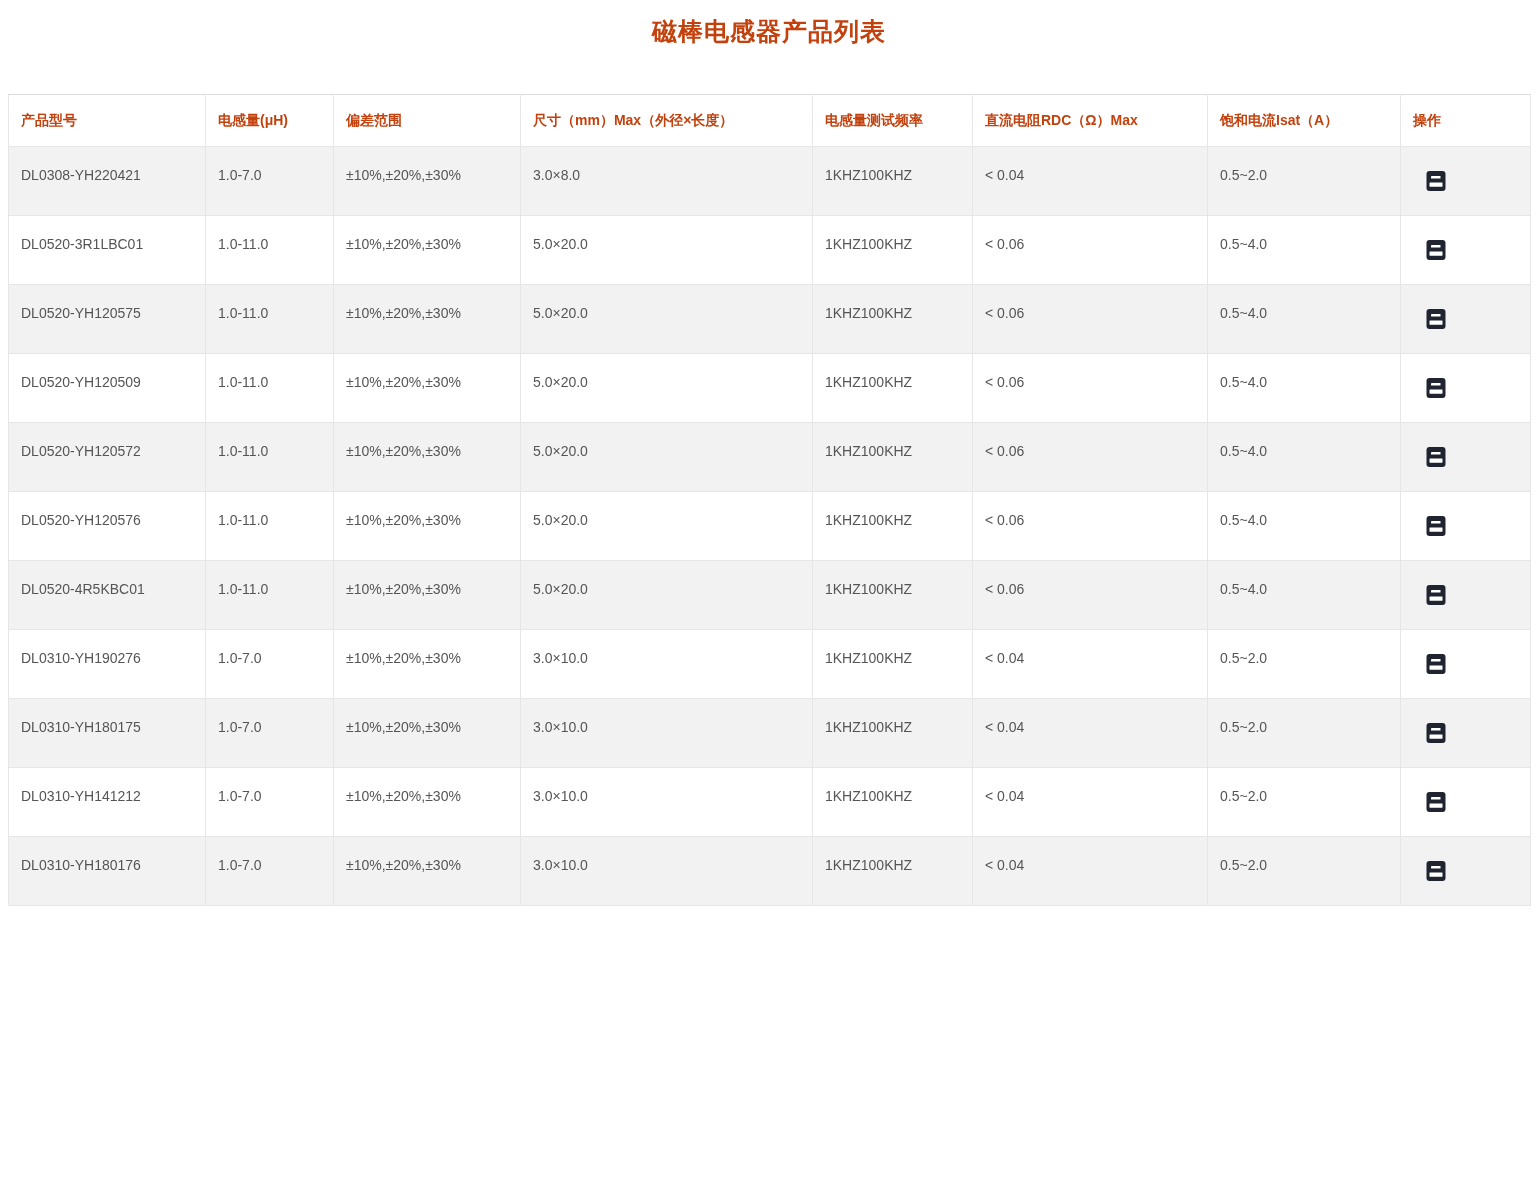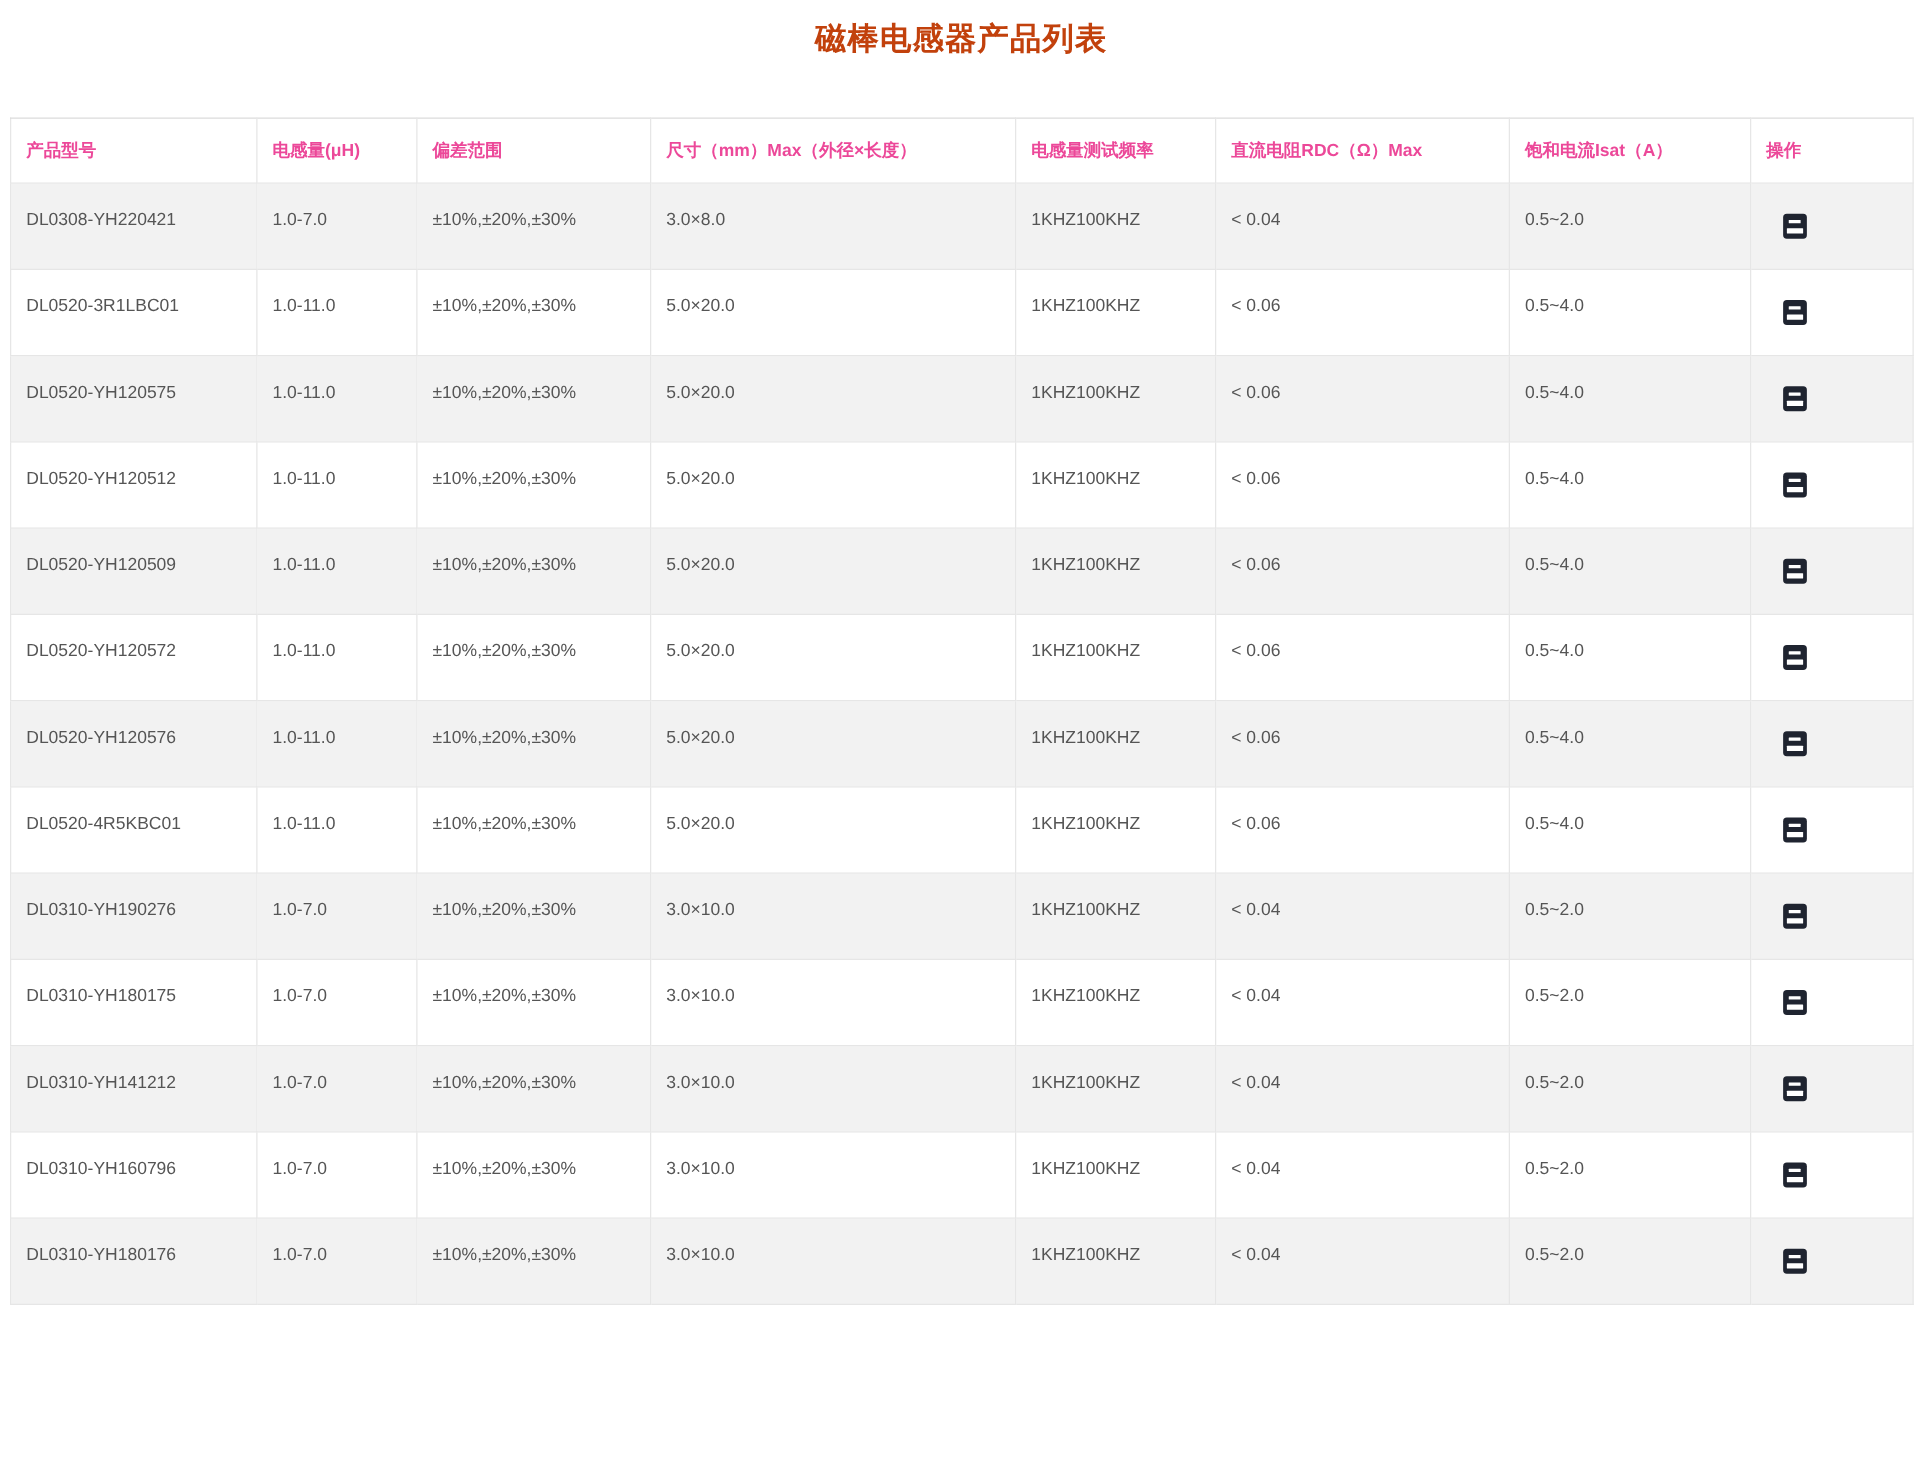--- a/index.html
+++ b/index.html
@@ -39,21 +39,21 @@
     box-sizing: border-box;
     text-align: left;
     overflow: hidden;
     white-space: nowrap;
   }
   .product-table thead th {
     height: 52px;
     background: #ffffff;
     font-size: 14px;
     font-weight: bold;
-    color: #ec4899;
+    color: #c2410c;
     padding: 16px 12px;
     vertical-align: middle;
     border-top: 1px solid #dcdcdc;
   }
   .product-table tbody td {
     height: 69px;
     font-size: 14px;
     font-weight: normal;
     color: #555555;
     padding: 20px 12px 0 12px;
@@ -165,40 +165,20 @@
           <svg width="20" height="22" viewBox="0 0 20 22" xmlns="http://www.w3.org/2000/svg" aria-hidden="true">
             <rect x="0.5" y="1" width="19" height="20" rx="3" fill="#1f2430"></rect>
             <rect x="5" y="6" width="9.5" height="2.6" rx="0.4" fill="#ffffff"></rect>
             <rect x="3.5" y="12.5" width="13" height="4.2" rx="0.4" fill="#ffffff"></rect>
           </svg>
         </span>
       </button>
     </td>
   </tr>
           <tr>
-    <td>DL0520-YH120512</td>
-    <td>1.0-11.0</td>
-    <td>±10%,±20%,±30%</td>
-    <td>5.0×20.0</td>
-    <td>1KHZ100KHZ</td>
-    <td>&lt; 0.06</td>
-    <td>0.5~4.0</td>
-    <td>
-      <button class="action-button" type="button">
-        <span>
-          <svg width="20" height="22" viewBox="0 0 20 22" xmlns="http://www.w3.org/2000/svg" aria-hidden="true">
-            <rect x="0.5" y="1" width="19" height="20" rx="3" fill="#1f2430"></rect>
-            <rect x="5" y="6" width="9.5" height="2.6" rx="0.4" fill="#ffffff"></rect>
-            <rect x="3.5" y="12.5" width="13" height="4.2" rx="0.4" fill="#ffffff"></rect>
-          </svg>
-        </span>
-      </button>
-    </td>
-  </tr>
-          <tr>
     <td>DL0520-YH120509</td>
     <td>1.0-11.0</td>
     <td>±10%,±20%,±30%</td>
     <td>5.0×20.0</td>
     <td>1KHZ100KHZ</td>
     <td>&lt; 0.06</td>
     <td>0.5~4.0</td>
     <td>
       <button class="action-button" type="button">
         <span>
@@ -306,40 +286,20 @@
             <rect x="0.5" y="1" width="19" height="20" rx="3" fill="#1f2430"></rect>
             <rect x="5" y="6" width="9.5" height="2.6" rx="0.4" fill="#ffffff"></rect>
             <rect x="3.5" y="12.5" width="13" height="4.2" rx="0.4" fill="#ffffff"></rect>
           </svg>
         </span>
       </button>
     </td>
   </tr>
           <tr>
     <td>DL0310-YH141212</td>
-    <td>1.0-7.0</td>
-    <td>±10%,±20%,±30%</td>
-    <td>3.0×10.0</td>
-    <td>1KHZ100KHZ</td>
-    <td>&lt; 0.04</td>
-    <td>0.5~2.0</td>
-    <td>
-      <button class="action-button" type="button">
-        <span>
-          <svg width="20" height="22" viewBox="0 0 20 22" xmlns="http://www.w3.org/2000/svg" aria-hidden="true">
-            <rect x="0.5" y="1" width="19" height="20" rx="3" fill="#1f2430"></rect>
-            <rect x="5" y="6" width="9.5" height="2.6" rx="0.4" fill="#ffffff"></rect>
-            <rect x="3.5" y="12.5" width="13" height="4.2" rx="0.4" fill="#ffffff"></rect>
-          </svg>
-        </span>
-      </button>
-    </td>
-  </tr>
-          <tr>
-    <td>DL0310-YH160796</td>
     <td>1.0-7.0</td>
     <td>±10%,±20%,±30%</td>
     <td>3.0×10.0</td>
     <td>1KHZ100KHZ</td>
     <td>&lt; 0.04</td>
     <td>0.5~2.0</td>
     <td>
       <button class="action-button" type="button">
         <span>
           <svg width="20" height="22" viewBox="0 0 20 22" xmlns="http://www.w3.org/2000/svg" aria-hidden="true">

